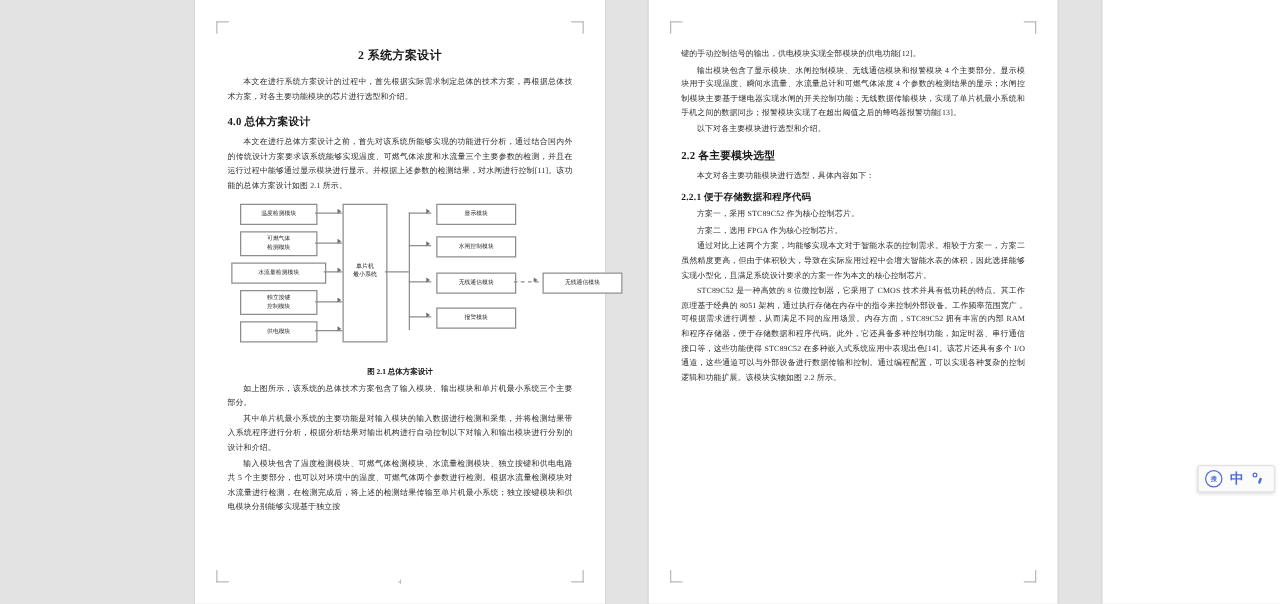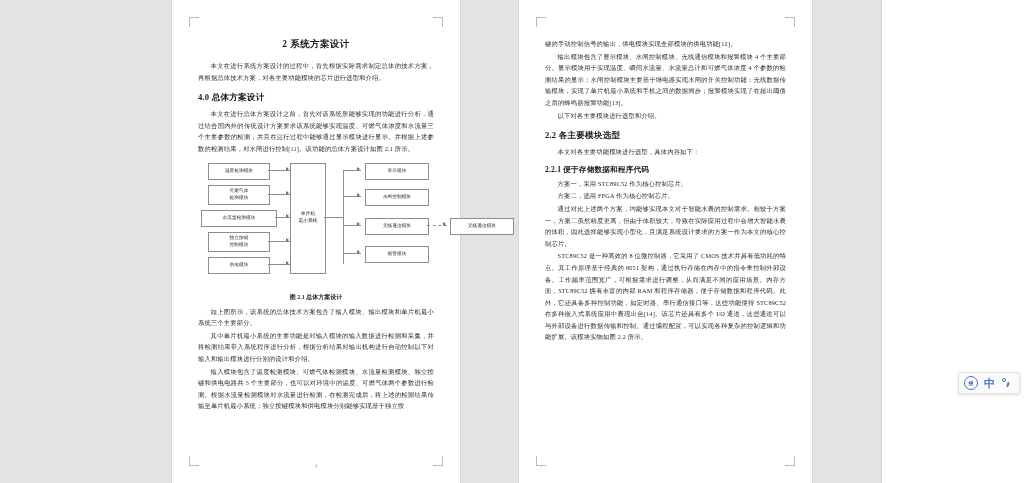--- a/index.html
+++ b/index.html
@@ -8,22 +8,22 @@
     background:#e3e3e3;
     font-family:"Liberation Serif","DejaVu Serif",serif;
     position:relative;
   }
   .doc-area{position:absolute;left:0;top:0;width:1024px;height:483px;}
 
   .page{
     position:absolute;top:0;background:#ffffff;height:483px;
     box-shadow:0 0 0 1px #d6d6d6;
   }
-  .page-left{left:172px;width:288px;}
-  .page-right{left:519px;width:293px;}
+  .page-left{left:156px;width:328px;}
+  .page-right{left:519px;width:327px;}
   .page-far{left:882px;width:142px;}
 
   .page-body{position:absolute;left:26px;right:26px;top:0;bottom:0;}
 
   
   .cmark{position:absolute;width:9px;height:9px;}
   .cmark.tl{border-left:1px solid #b9b9b9;border-top:1px solid #b9b9b9;}
   .cmark.tr{border-right:1px solid #b9b9b9;border-top:1px solid #b9b9b9;}
   .cmark.bl{border-left:1px solid #b9b9b9;border-bottom:1px solid #b9b9b9;}
   .cmark.br{border-right:1px solid #b9b9b9;border-bottom:1px solid #b9b9b9;}

